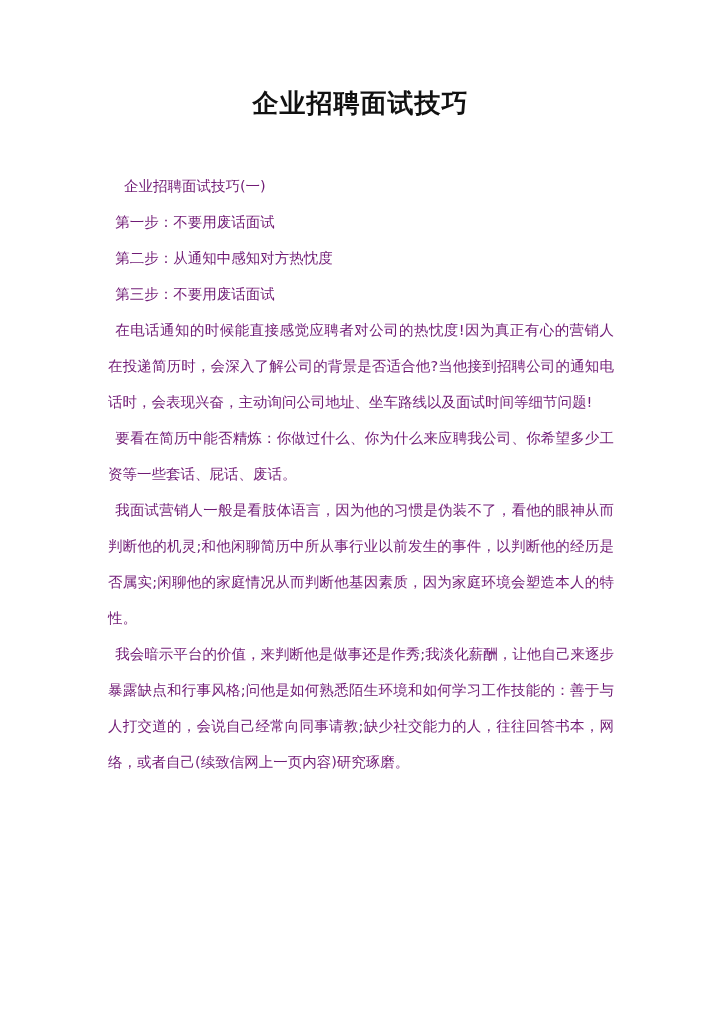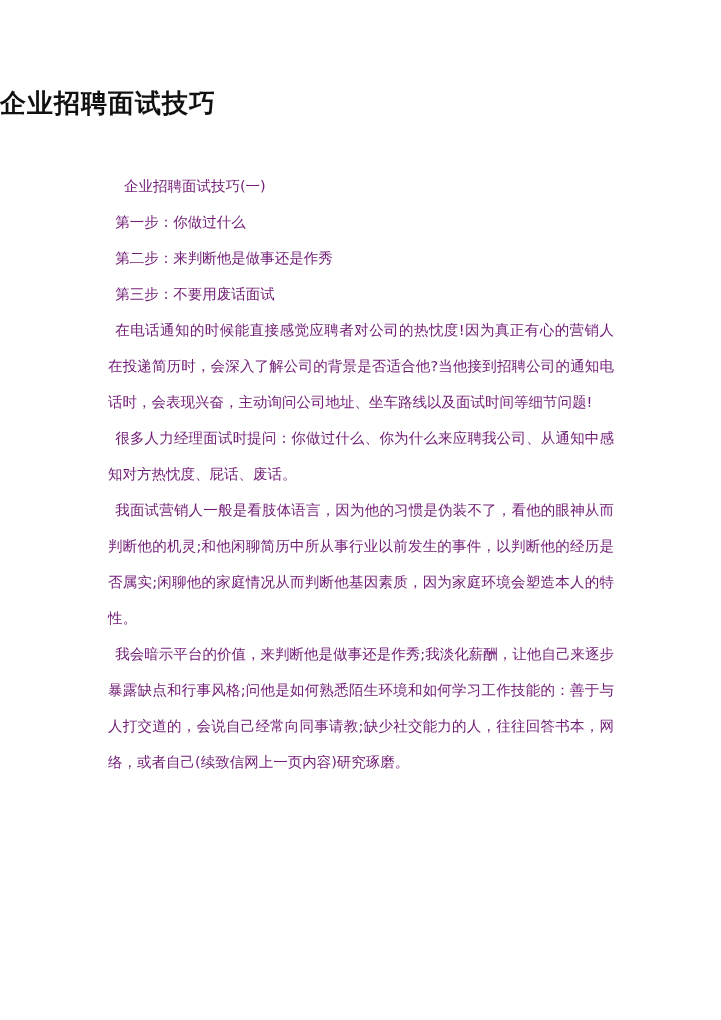--- a/index.html
+++ b/index.html
@@ -1,39 +1,39 @@
 <!DOCTYPE html>
 <html><head>
 <meta charset="utf-8">
 <style>
   html, body { margin: 0; padding: 0; background: #ffffff; }
   body { width: 721px; height: 1020px; position: relative; overflow: hidden; }
   .page { position: absolute; left: 0; top: 0; width: 721px; height: 1020px; background: #fff; }
   .title {
     position: absolute; left: 0; width: 721px; top: 86px;
-    font-family: "DejaVu Serif", "Liberation Serif", serif;
+    text-align: center; font-family: "DejaVu Serif", "Liberation Serif", serif;
     font-size: 26px; font-weight: bold; color: #111; letter-spacing: 1px;
   }
   .body {
     position: absolute; left: 108px; top: 168px; width: 506px;
     font-family: "DejaVu Sans", "Liberation Sans", sans-serif;
     font-size: 14.5px; color: #701a75; line-height: 36px;
     text-align: justify;
   }
   .para { margin: 0; padding: 0; text-indent: 0.5em; }
   .para.sub { text-indent: 1.1em; }
 </style>
 </head>
 <body>
 
 <div class="page">
   <div class="title">企业招聘面试技巧</div>
   <div class="body">
     <p class="para sub">企业招聘面试技巧(一)</p>
-    <p class="para">第一步：你做过什么</p>
-    <p class="para">第二步：来判断他是做事还是作秀</p>
+    <p class="para">第一步：不要用废话面试</p>
+    <p class="para">第二步：从通知中感知对方热忱度</p>
     <p class="para">第三步：不要用废话面试</p>
     <p class="para">在电话通知的时候能直接感觉应聘者对公司的热忱度!因为真正有心的营销人在投递简历时，会深入了解公司的背景是否适合他?当他接到招聘公司的通知电话时，会表现兴奋，主动询问公司地址、坐车路线以及面试时间等细节问题!</p>
-    <p class="para">很多人力经理面试时提问：你做过什么、你为什么来应聘我公司、从通知中感知对方热忱度、屁话、废话。</p>
+    <p class="para">要看在简历中能否精炼：你做过什么、你为什么来应聘我公司、你希望多少工资等一些套话、屁话、废话。</p>
     <p class="para">我面试营销人一般是看肢体语言，因为他的习惯是伪装不了，看他的眼神从而判断他的机灵;和他闲聊简历中所从事行业以前发生的事件，以判断他的经历是否属实;闲聊他的家庭情况从而判断他基因素质，因为家庭环境会塑造本人的特性。</p>
     <p class="para">我会暗示平台的价值，来判断他是做事还是作秀;我淡化薪酬，让他自己来逐步暴露缺点和行事风格;问他是如何熟悉陌生环境和如何学习工作技能的：善于与人打交道的，会说自己经常向同事请教;缺少社交能力的人，往往回答书本，网络，或者自己(续致信网上一页内容)研究琢磨。</p>
   </div>
 </div>
 
 </body></html>

